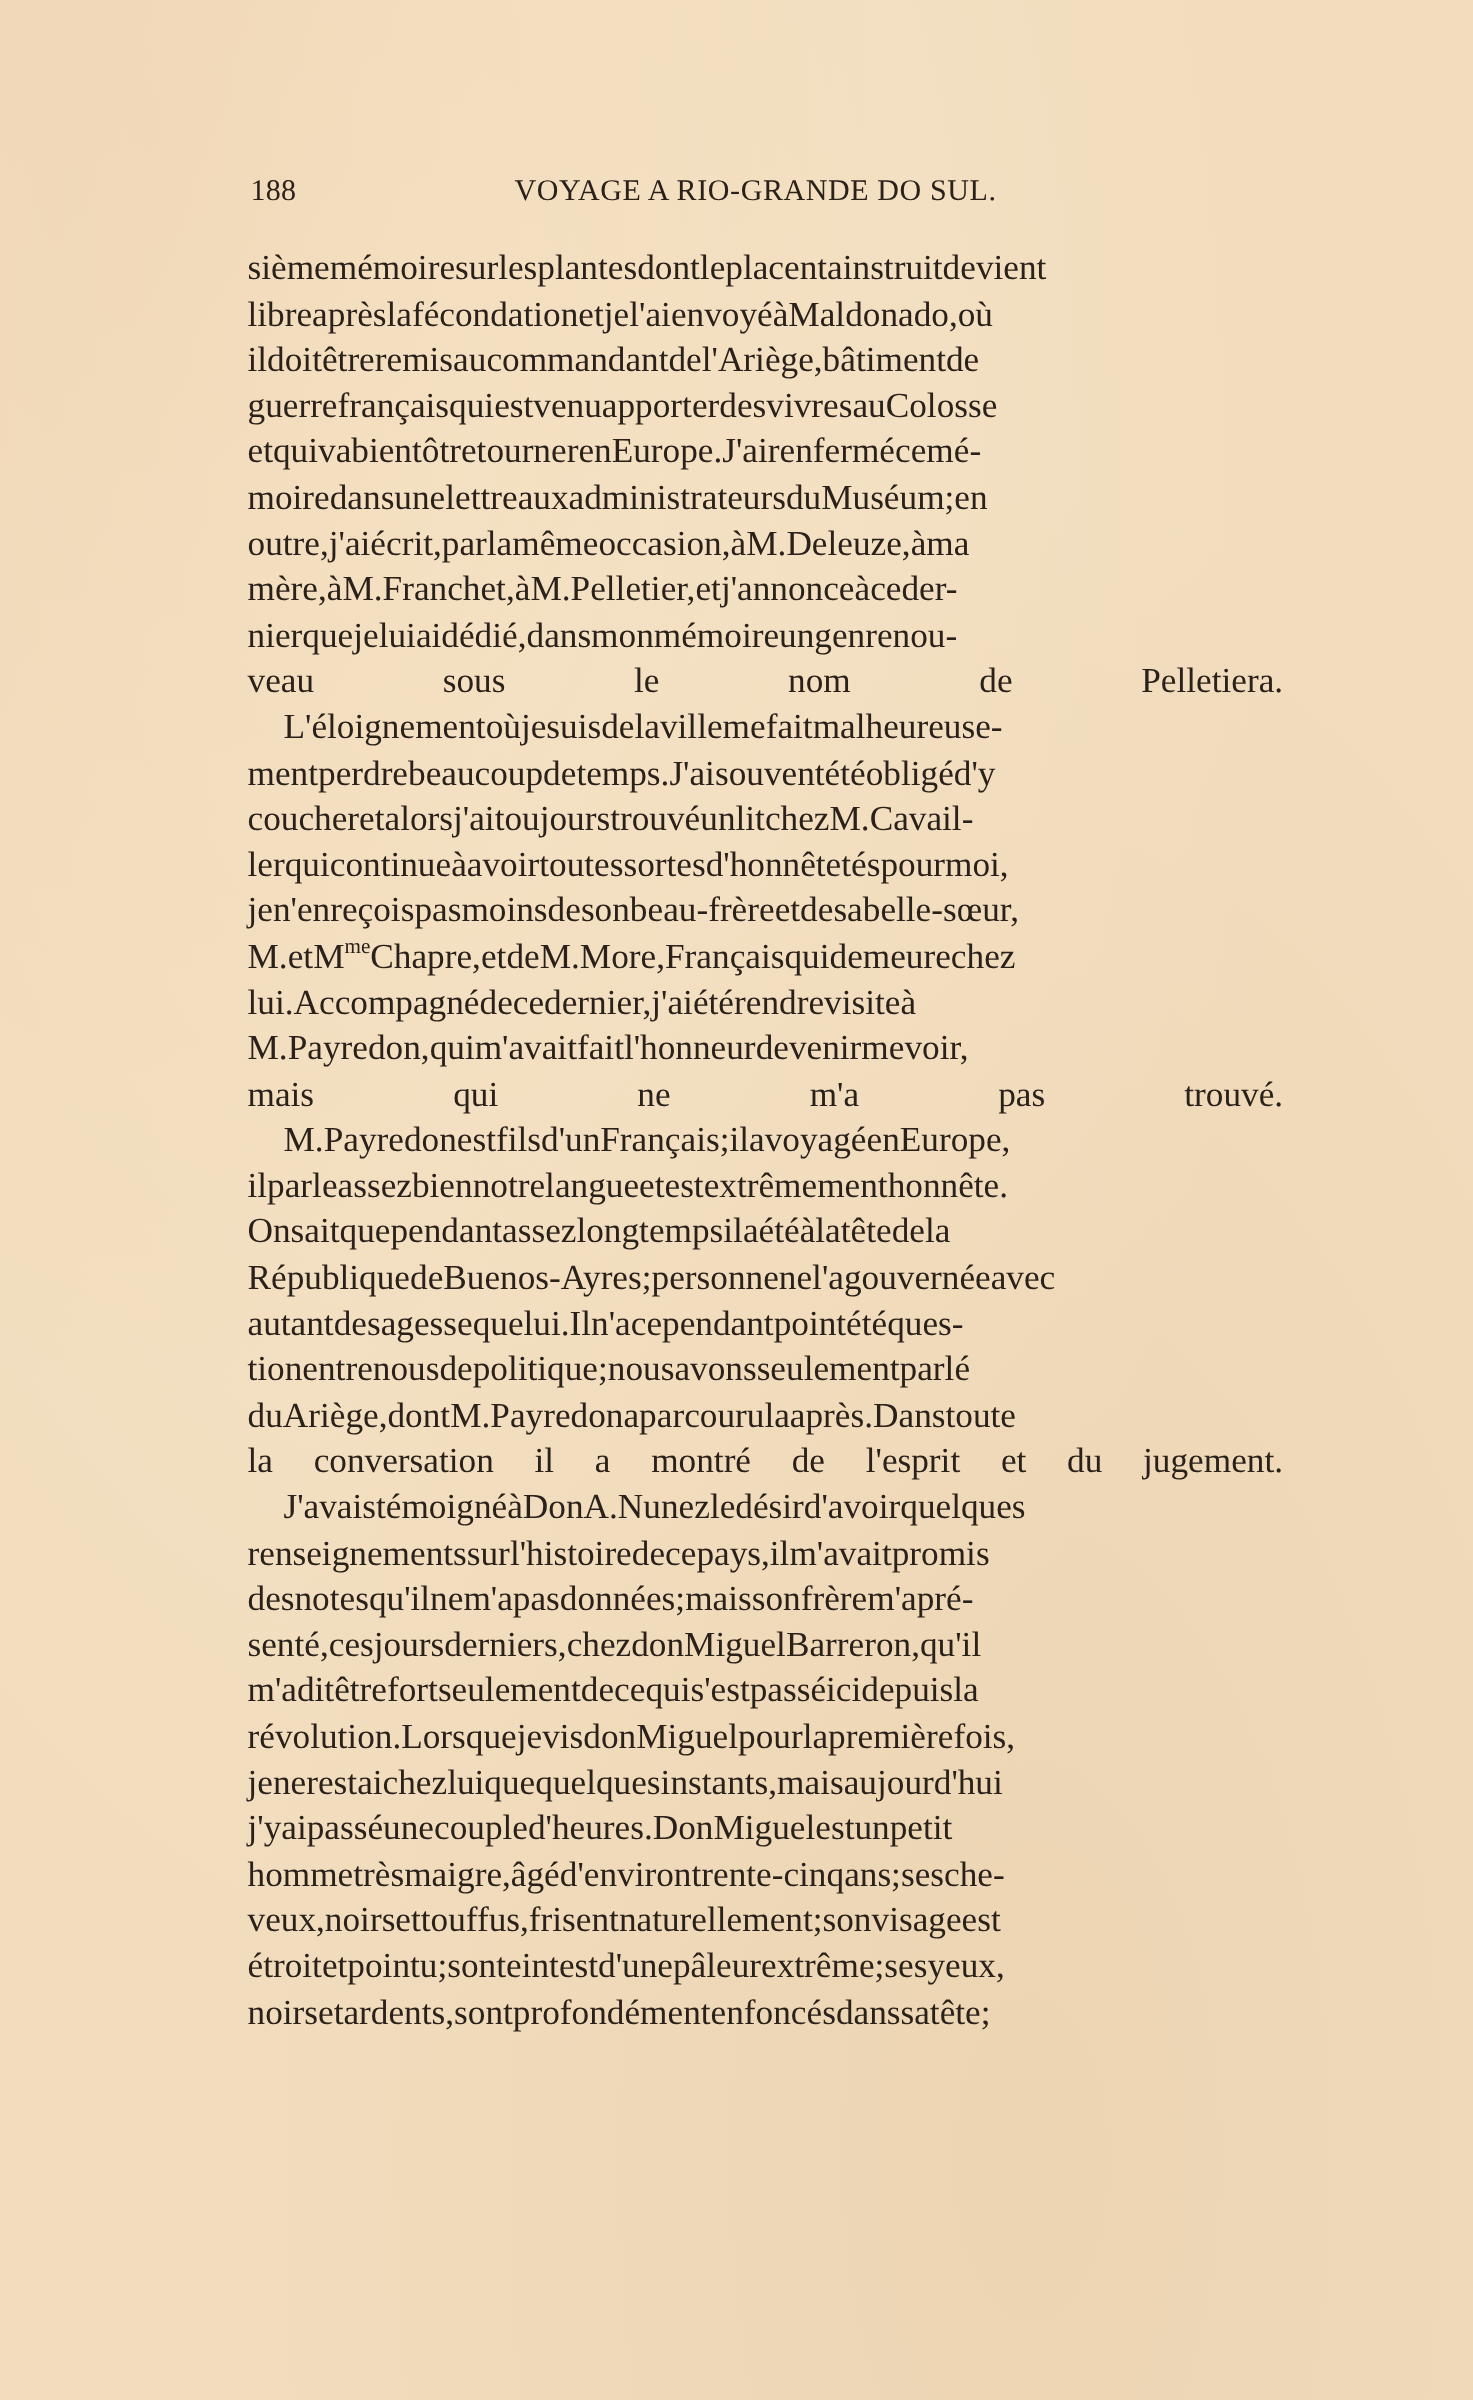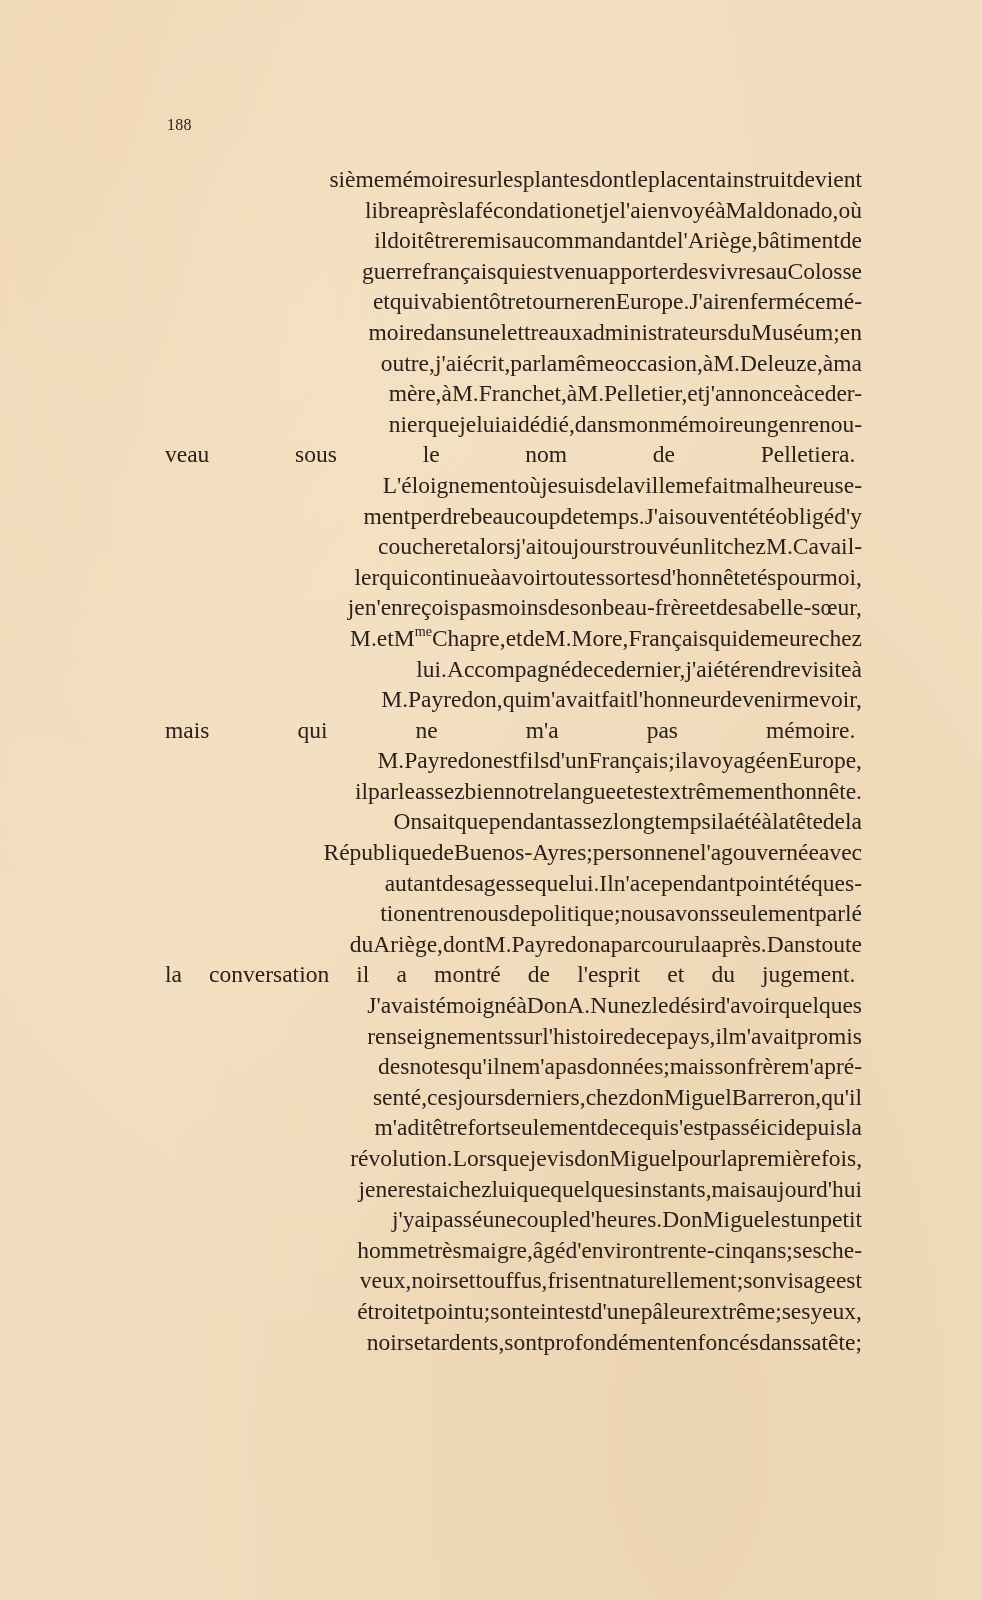--- a/index.html
+++ b/index.html
@@ -21,21 +21,21 @@
     }
     .page {
       position: absolute;
       left: 165px;
       top: 112px;
       width: 697px;
     }
     .header {
       position: relative;
       height: 30px;
-      font-size: 16px;
+      font-size: 20px;
       letter-spacing: 0.2px;
     }
     .page-number {
       position: absolute;
       left: 2px;
       top: 4px;
     }
     .running-title {
       position: absolute;
       left: 178px;
@@ -50,21 +50,21 @@
     }
     .line {
       height: 30.6px;
       line-height: 30.6px;
       font-size: 23.5px;
       text-align: justify;
       text-align-last: justify;
       white-space: nowrap;
       overflow: visible;
       display: flex;
-      justify-content: flex-end;
+      justify-content: flex-start;
     }
     .line.last {
       text-align-last: left;
       justify-content: space-between;
     }
     .line.indent {
       padding-left: 24px;
     }
     .line span.w {
       white-space: pre;
@@ -74,20 +74,21 @@
     }
     .it { }
     sup { font-size: 0.6em; line-height: 0; vertical-align: 0.7em; }
   </style>
 </head>
 <body>
 
 <div class="page">
   <div class="header">
     <span class="page-number">188</span>
+    <span class="running-title">VOYAGE A RIO-GRANDE DO SUL.</span>
   </div>
   <div class="body-text" id="body-text">
       <div class="line">
         <span class="w"><span>sième</span></span>
         <span class="w"><span>mémoire</span></span>
         <span class="w"><span>sur</span></span>
         <span class="w"><span>les</span></span>
         <span class="w"><span>plantes</span></span>
         <span class="w"><span>dont</span></span>
         <span class="w"><span>le</span></span>
@@ -307,21 +308,21 @@
         <span class="w"><span>venir</span></span>
         <span class="w"><span>me</span></span>
         <span class="w"><span>voir,</span></span>
       </div>
       <div class="line last">
         <span class="w"><span>mais</span></span>
         <span class="w"><span>qui</span></span>
         <span class="w"><span>ne</span></span>
         <span class="w"><span>m'a</span></span>
         <span class="w"><span>pas</span></span>
-        <span class="w"><span>mémoire.</span></span>
+        <span class="w"><span>trouvé.</span></span>
       </div>
       <div class="line indent">
         <span class="w"><span>M.</span></span>
         <span class="w"><span>Payredon</span></span>
         <span class="w"><span>est</span></span>
         <span class="w"><span>fils</span></span>
         <span class="w"><span>d'un</span></span>
         <span class="w"><span>Français;</span></span>
         <span class="w"><span>il</span></span>
         <span class="w"><span>a</span></span>

